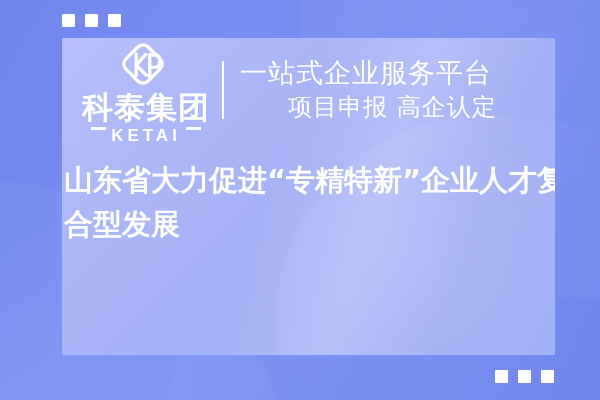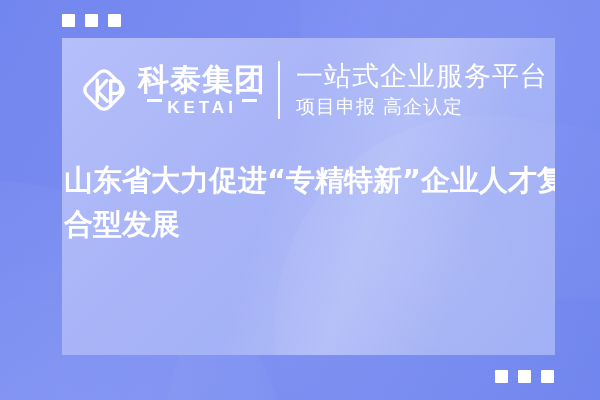--- a/index.html
+++ b/index.html
@@ -106,20 +106,21 @@
     width: 100%;
     height: 104px;
     display: flex;
     align-items: center;
     z-index: 4;
   }
   .brand {
     display: flex;
     align-items: center;
     margin-left: 14px;
+    flex-direction: column;
   }
   .logo-mark {
     width: 56px;
     height: 56px;
     flex: 0 0 56px;
     display: block;
   }
   .brand-text {
     margin-left: 6px;
     display: flex;
@@ -166,25 +167,26 @@
     justify-content: space-between;
     color: #ffffff;
   }
   .tagline-main {
     font-size: 27px;
     line-height: 1.12;
     letter-spacing: 1px;
     font-family: "DejaVu Serif", "Liberation Serif", serif;
   }
   .tagline-sub {
-    font-size: 19px;
+    font-size: 24px;
     line-height: 1.25;
     margin-top: 4px;
     letter-spacing: 1px;
     font-family: "DejaVu Serif", "Liberation Serif", serif;
+    margin-left: 48px;
   }
 
   
   .headline {
     position: absolute;
     left: 0;
     top: 120px;
     width: 516px;
     padding: 0 0 0 2px;
     z-index: 4;

